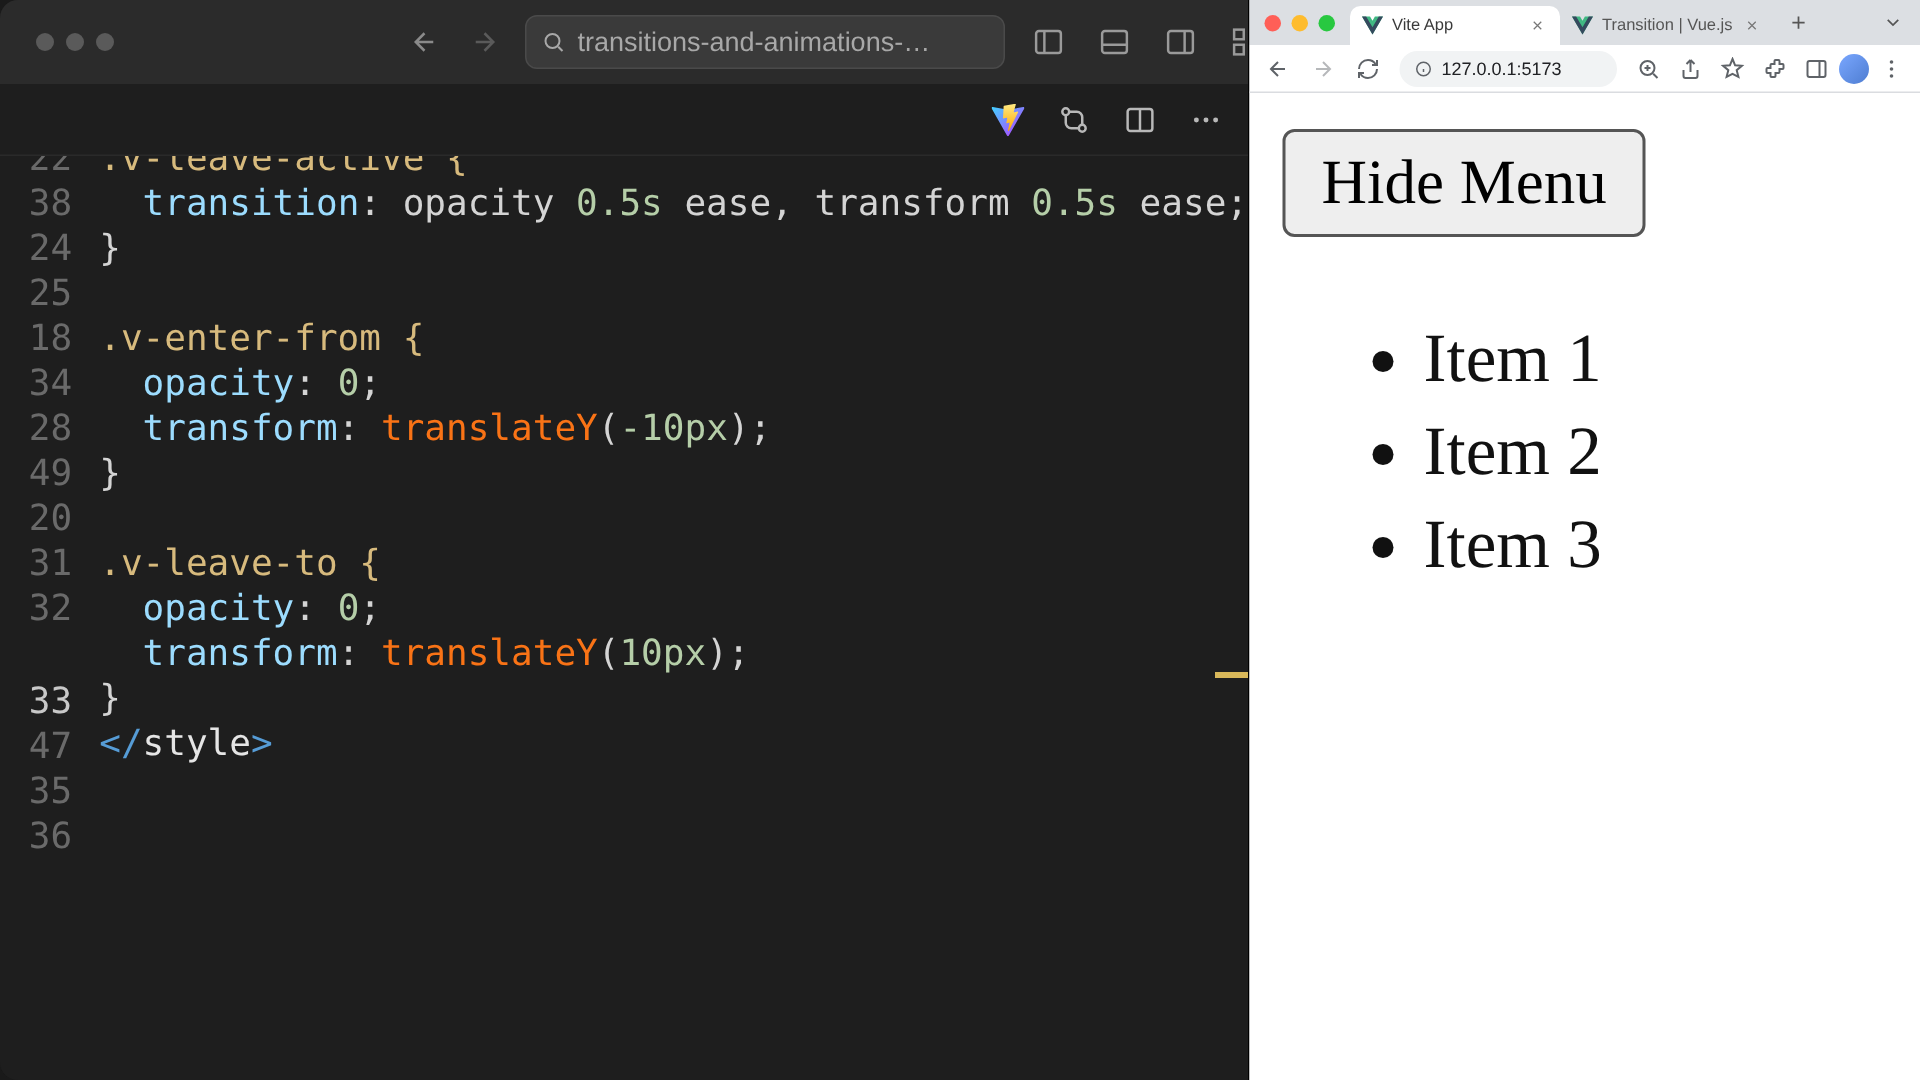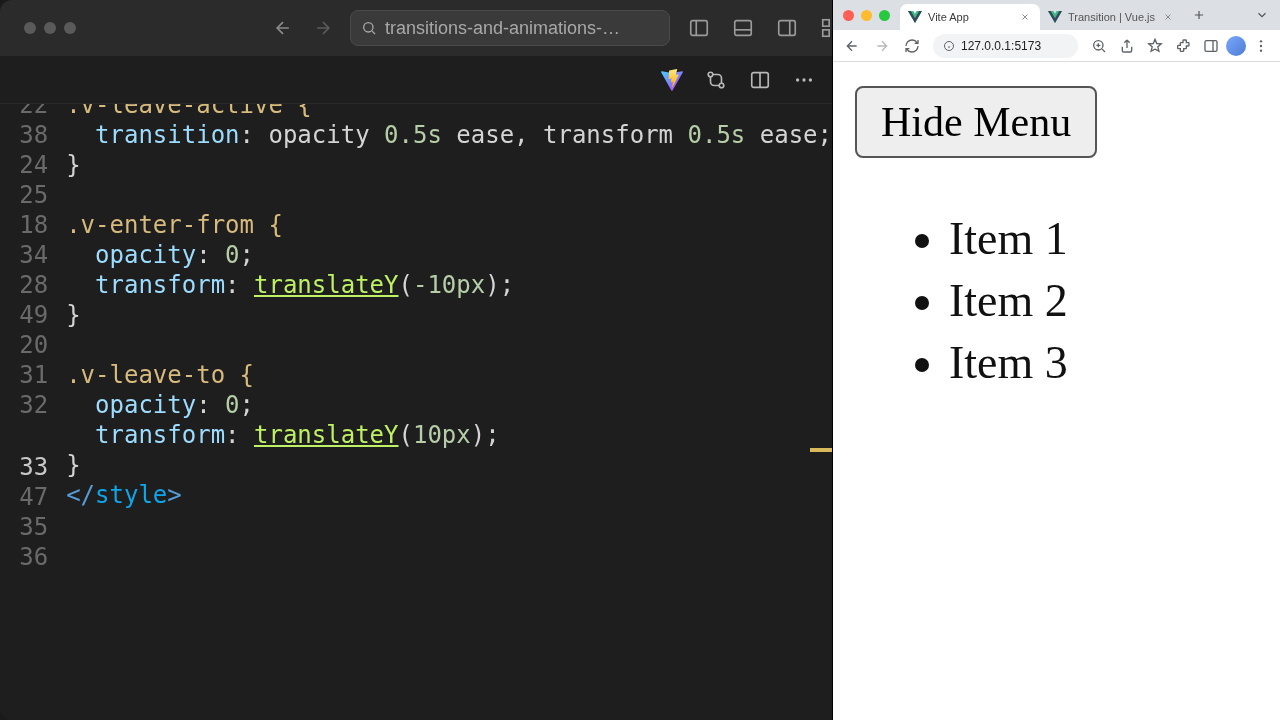--- a/index.html
+++ b/index.html
@@ -112,23 +112,23 @@
       flex: 1;
       color: #d4d4d4;
       white-space: pre;
     }
     .code .row { height: 30px; }
     .tk-sel   { color: #d7ba7d; }
     .tk-prop  { color: #9cdcfe; }
     .tk-punc  { color: #d4d4d4; }
     .tk-num   { color: #b5cea8; }
     .tk-ease  { color: #d4d4d4; }
-    .tk-fn    { color: #bef264; text-decoration: underline; }
+    .tk-fn    { color: #f97316; }
     .tk-tag   { color: #569cd6; }
-    .tk-tagname { color: #0ea5e9; }
+    .tk-tagname { color: #e5e5e5; }
     .tk-neg   { color: #b5cea8; }
     .minimap-marker {
       position: absolute;
       right: 0; top: 344px;
       width: 22px; height: 4px;
       background: #d9b85a;
     }
 
     
     .browser-window {

